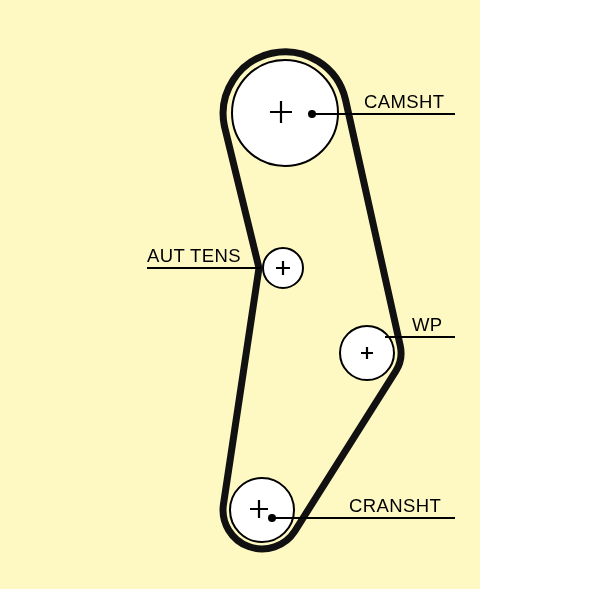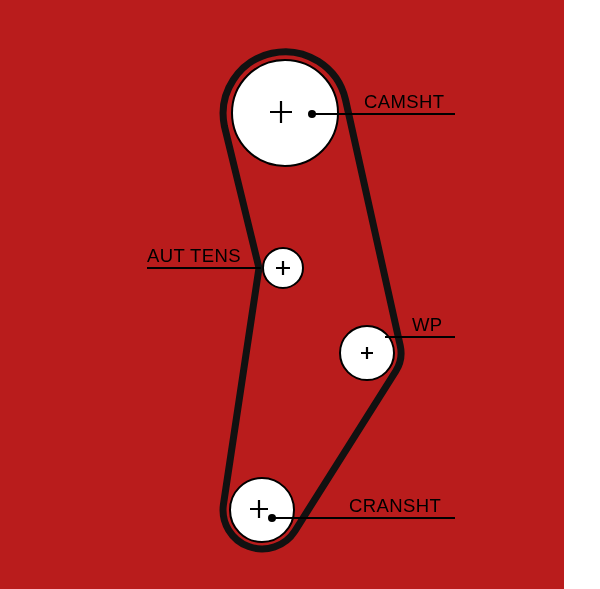--- a/index.html
+++ b/index.html
@@ -3,23 +3,23 @@
 <meta charset="utf-8">
 <style>
   html, body {
     margin: 0;
     padding: 0;
     background: #ffffff;
     font-family: "Liberation Sans", sans-serif;
   }
   .stage {
     position: relative;
-    width: 564px;
+    width: 480px;
     height: 589px;
-    background: #b91c1c;
+    background: #fef9c3;
     overflow: hidden;
   }
   svg { display: block; }
   .pulley-circle {
     fill: #ffffff;
     stroke: #000000;
     stroke-width: 2;
   }
   .belt {
     fill: none;

